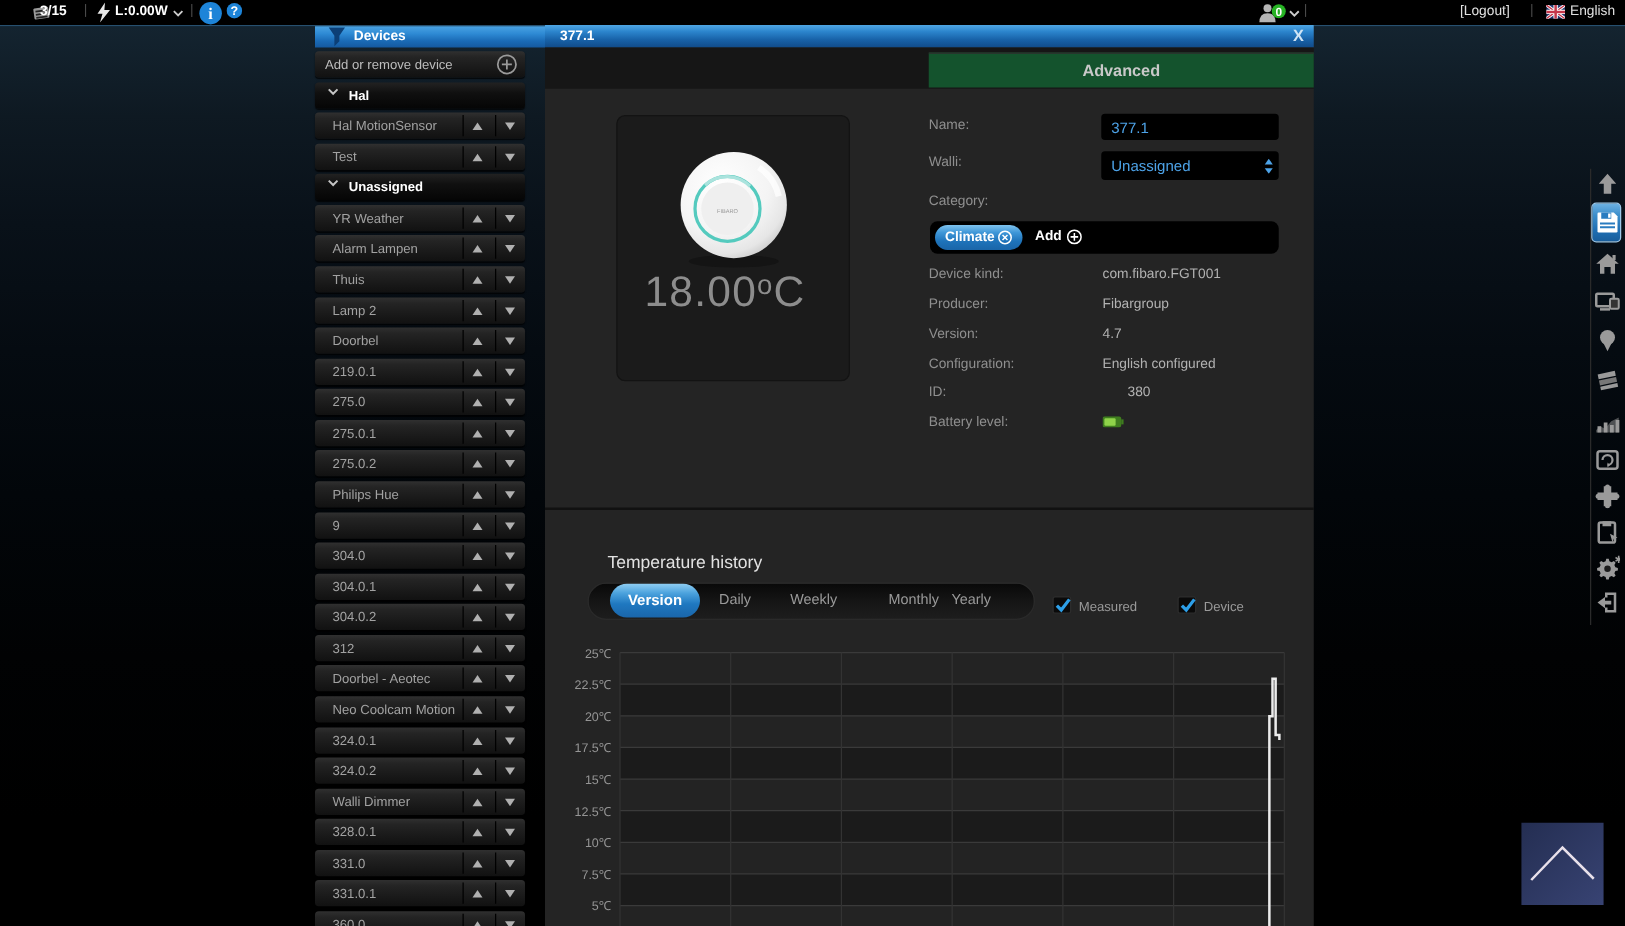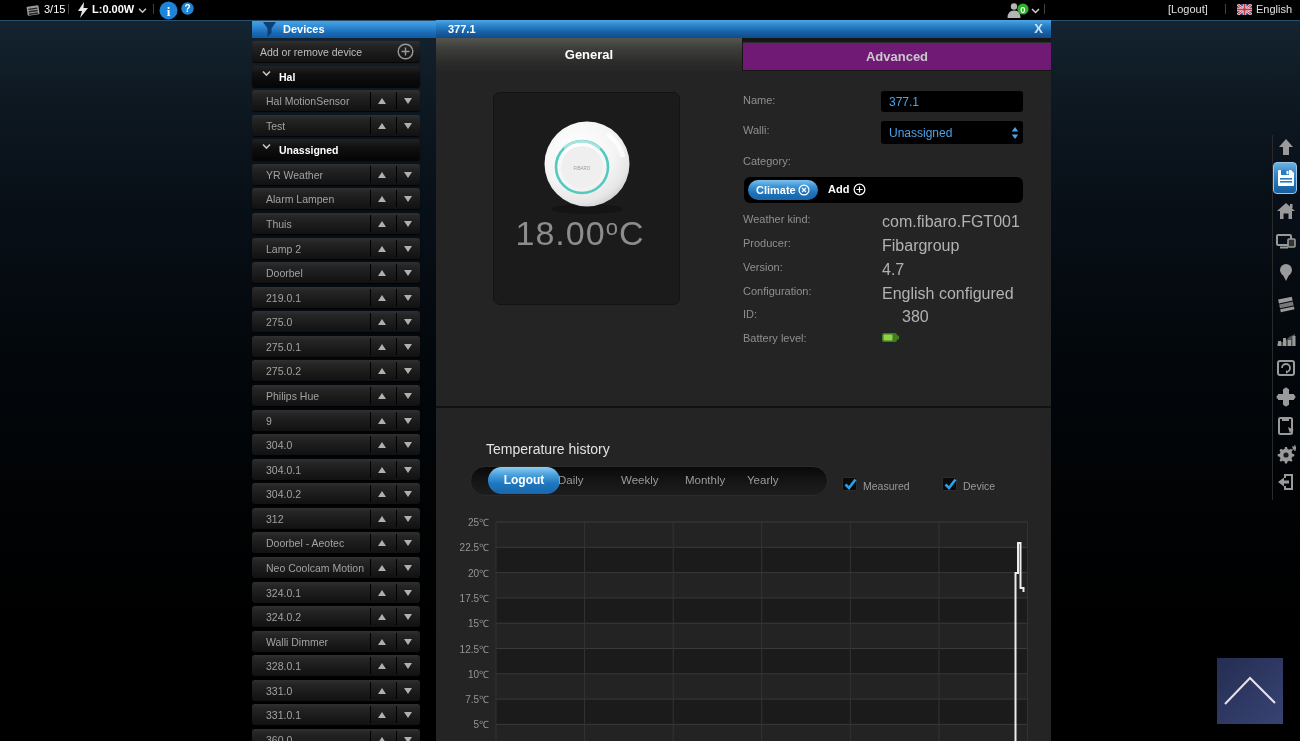--- a/index.html
+++ b/index.html
@@ -36,38 +36,38 @@
   
   #dialog { left:436px; top:20px; width:615px; height:721px; background:#242424; }
   #dtitle { position:absolute; left:0; top:0; width:615px; height:18px;
     background:linear-gradient(180deg,#4fa6e4 0%,#2b84cc 30%,#1862a8 65%,#114b89 100%);
     color:#fff; font-weight:bold; font-size:11px; }
   #tabbar { position:absolute; left:0; top:18px; width:615px; height:33px; background:#161616; }
   #tabgen { position:absolute; left:0; top:0; width:306px; height:33px;
     background:linear-gradient(180deg,#555550 0%,#3e3e3b 30%,#2b2b2a 75%,#262626 100%);
     color:#fff; font-weight:bold; font-size:13px; text-align:center; line-height:33px; }
   #tabadv { position:absolute; left:307px; top:4px; width:308px; height:28px;
-    background:#701a75; border-top:1px solid #2e2e2e;
+    background:#14532d; border-top:1px solid #2e2e2e;
     color:#c9c9c9; font-weight:bold; font-size:13px; text-align:center; line-height:27px; }
 
   
   #imgbox { position:absolute; left:57px; top:72px; width:187px; height:213px;
     background:#1b1b1b; border:1px solid #131313; border-radius:7px; }
 
   .flabel { position:absolute; color:#8f8f8f; font-size:11px; white-space:nowrap; }
-  .fvalue { position:absolute; color:#b2b2b2; font-size:16px; white-space:nowrap; }
+  .fvalue { position:absolute; color:#b2b2b2; font-size:11px; white-space:nowrap; }
   .blue { color:#4da3e8; }
   .blackbox { position:absolute; background:#000; border-radius:3px; }
 
   
   #divider { position:absolute; left:0; top:386px; width:615px; height:2px; background:#111; }
   #thtitle { position:absolute; left:50px; top:421px; color:#e2e2e2; font-size:14px; }
   #pillbar { position:absolute; left:34px; top:446px; width:358px; height:30px; border-radius:15px;
     background:linear-gradient(180deg,#090909 0%,#151515 50%,#1d1d1d 100%); border:1px solid #2a2a2a; }
-  .ptab { position:absolute; top:0; height:30px; line-height:29px; color:#9a9a9a; font-size:11.5px; }
+  .ptab { position:absolute; top:0; height:30px; line-height:29px; color:#9a9a9a; font-size:11.5px; text-align:center; }
   #hourly { position:absolute; left:18px; top:1px; width:72px; height:27px; border-radius:14px;
     background:linear-gradient(180deg,#8ecdf2 0%,#4ba2dd 28%,#1f78c0 60%,#1a66ab 100%);
     color:#fff; font-weight:bold; font-size:12px; text-align:center; line-height:27px; }
   .cb { position:absolute; width:15px; height:14px; background:#0a0a0a; border:1px solid #2c2c2c; border-radius:2px; }
   .cb svg { position:absolute; left:0px; top:-1px; }
   .cblbl { position:absolute; color:#9a9a9a; font-size:10.5px; }
 </style>
 </head>
 <body>
 
@@ -75,21 +75,21 @@
 
 <div class="abs" id="topbar">
   <svg class="abs" style="left:26px;top:4px" width="15" height="13" viewBox="0 0 15 13">
     <g transform="rotate(-8 7 6)">
         <rect x="1" y="2" width="12" height="9" rx="1" fill="#9a9a9a"></rect>
     <rect x="2.5" y="4" width="9" height="1.4" fill="#222"></rect>
         <rect x="2.5" y="6.5" width="9" height="1.4" fill="#222"></rect>
         <rect x="2.5" y="9" width="9" height="1.4" fill="#222"></rect>
       </g>
   </svg>
-  <span class="abs" style="left:44px;top:3px;font-weight:normal">3/15</span>
+  <span class="abs" style="left:32px;top:3px;font-weight:bold">3/15</span>
   <span class="abs tsep" style="left:67px;top:2px">|</span>
   <svg class="abs" style="left:76px;top:2px" width="14" height="16" viewBox="0 0 14 16">
     <path d="M8 0 L2 9 L6 9 L4 16 L12 6 L7.5 6 Z" fill="#e8e8e8"></path>
   </svg>
   <span class="abs" style="left:92px;top:3px;font-weight:bold">L:0.00W</span>
   <svg class="abs" style="left:138px;top:8px" width="9" height="6" viewBox="0 0 10 7">
     <path d="M1 1 L5 5 L9 1" stroke="#ccc" stroke-width="1.7" fill="none"></path>
   </svg>
   <span class="abs tsep" style="left:152px;top:2px">|</span>
   <svg class="abs" style="left:159px;top:1px" width="19" height="19" viewBox="0 0 19 19">
@@ -388,21 +388,20 @@
       </div>
     </div>
 </div>
 
 <div class="abs" id="dialog">
   <div id="dtitle">
       <span style="position:absolute;left:12px;top:3px">377.1</span>
     <span style="position:absolute;right:8px;top:1px;font-size:13px;color:#cfe4f5;font-weight:bold">X</span>
   </div>
   <div id="tabbar">
-    <div id="tabgen">General</div>
     <div id="tabadv">Advanced</div>
   </div>
 
   <div id="imgbox">
     <svg style="position:absolute;left:0;top:0" width="187" height="213" viewBox="0 0 187 213">
       <defs>
         <radialGradient id="puck" cx="38%" cy="32%" r="75%">
           <stop offset="0%" stop-color="#ffffff"></stop>
             <stop offset="60%" stop-color="#f4f4f4"></stop>
           <stop offset="85%" stop-color="#e6e6e6"></stop>
@@ -441,44 +440,44 @@
        <circle cx="7" cy="7" r="5.8" fill="none" stroke="#fff" stroke-width="1.4"></circle>
        <path d="M4.7 4.7 L9.3 9.3 M9.3 4.7 L4.7 9.3" stroke="#fff" stroke-width="1.4"></path>
      </svg>
   </div>
   <div class="abs" style="left:392px;top:163px;color:#fff;font-weight:bold;font-size:11px">Add</div>
   <svg class="abs" style="left:417px;top:163px" width="13" height="13" viewBox="0 0 15 15">
     <circle cx="7.5" cy="7.5" r="6.2" fill="none" stroke="#fff" stroke-width="1.4"></circle>
     <path d="M7.5 4 V11 M4 7.5 H11" stroke="#fff" stroke-width="1.4"></path>
   </svg>
 
-  <div class="flabel" style="left:307px;top:193px">Weather kind:</div>
+  <div class="flabel" style="left:307px;top:193px">Device kind:</div>
   <div class="fvalue" style="left:446px;top:193px">com.fibaro.FGT001</div>
   <div class="flabel" style="left:307px;top:217px">Producer:</div>
   <div class="fvalue" style="left:446px;top:217px">Fibargroup</div>
   <div class="flabel" style="left:307px;top:241px">Version:</div>
   <div class="fvalue" style="left:446px;top:241px">4.7</div>
   <div class="flabel" style="left:307px;top:265px">Configuration:</div>
   <div class="fvalue" style="left:446px;top:265px">English configured</div>
   <div class="flabel" style="left:307px;top:288px">ID:</div>
   <div class="fvalue" style="left:466px;top:288px">380</div>
   <div class="flabel" style="left:307px;top:312px">Battery level:</div>
   <svg class="abs" style="left:446px;top:313px" width="17" height="9" viewBox="0 0 17 9">
     <rect x="0" y="0" width="15" height="9" rx="2" fill="#3f7d1f"></rect>
     <rect x="1.5" y="1.5" width="9" height="6" rx="1" fill="#8fd34a"></rect>
     <rect x="15" y="2.5" width="2" height="4" fill="#3f7d1f"></rect>
   </svg>
 
   <div id="divider"></div>
   <div id="thtitle">Temperature history</div>
   <div id="pillbar"></div>
-  <div id="hourly" class="abs" style="left:52px;top:447px">Logout</div>
+  <div id="hourly" class="abs" style="left:52px;top:447px">Version</div>
   <div class="ptab abs" style="left:122px;top:446px;width:60px">Daily</div>
   <div class="ptab abs" style="left:185px;top:446px;width:60px">Weekly</div>
-  <div class="ptab abs" style="left:249px;top:446px;width:64px">Monthly</div>
+  <div class="ptab abs" style="left:263px;top:446px;width:64px">Monthly</div>
   <div class="ptab abs" style="left:311px;top:446px;width:60px">Yearly</div>
 
   <div class="cb" style="left:406px;top:457px">
       <svg width="15" height="15" viewBox="0 0 15 15">
         <path d="M2.5 7.5 L6 11 L12.5 2.5" stroke="#2d9fe8" stroke-width="2.6" fill="none"></path>
       </svg>
     </div>
   <div class="cblbl" style="left:427px;top:460px">Measured</div>
   <div class="cb" style="left:506px;top:457px">
       <svg width="15" height="15" viewBox="0 0 15 15">

